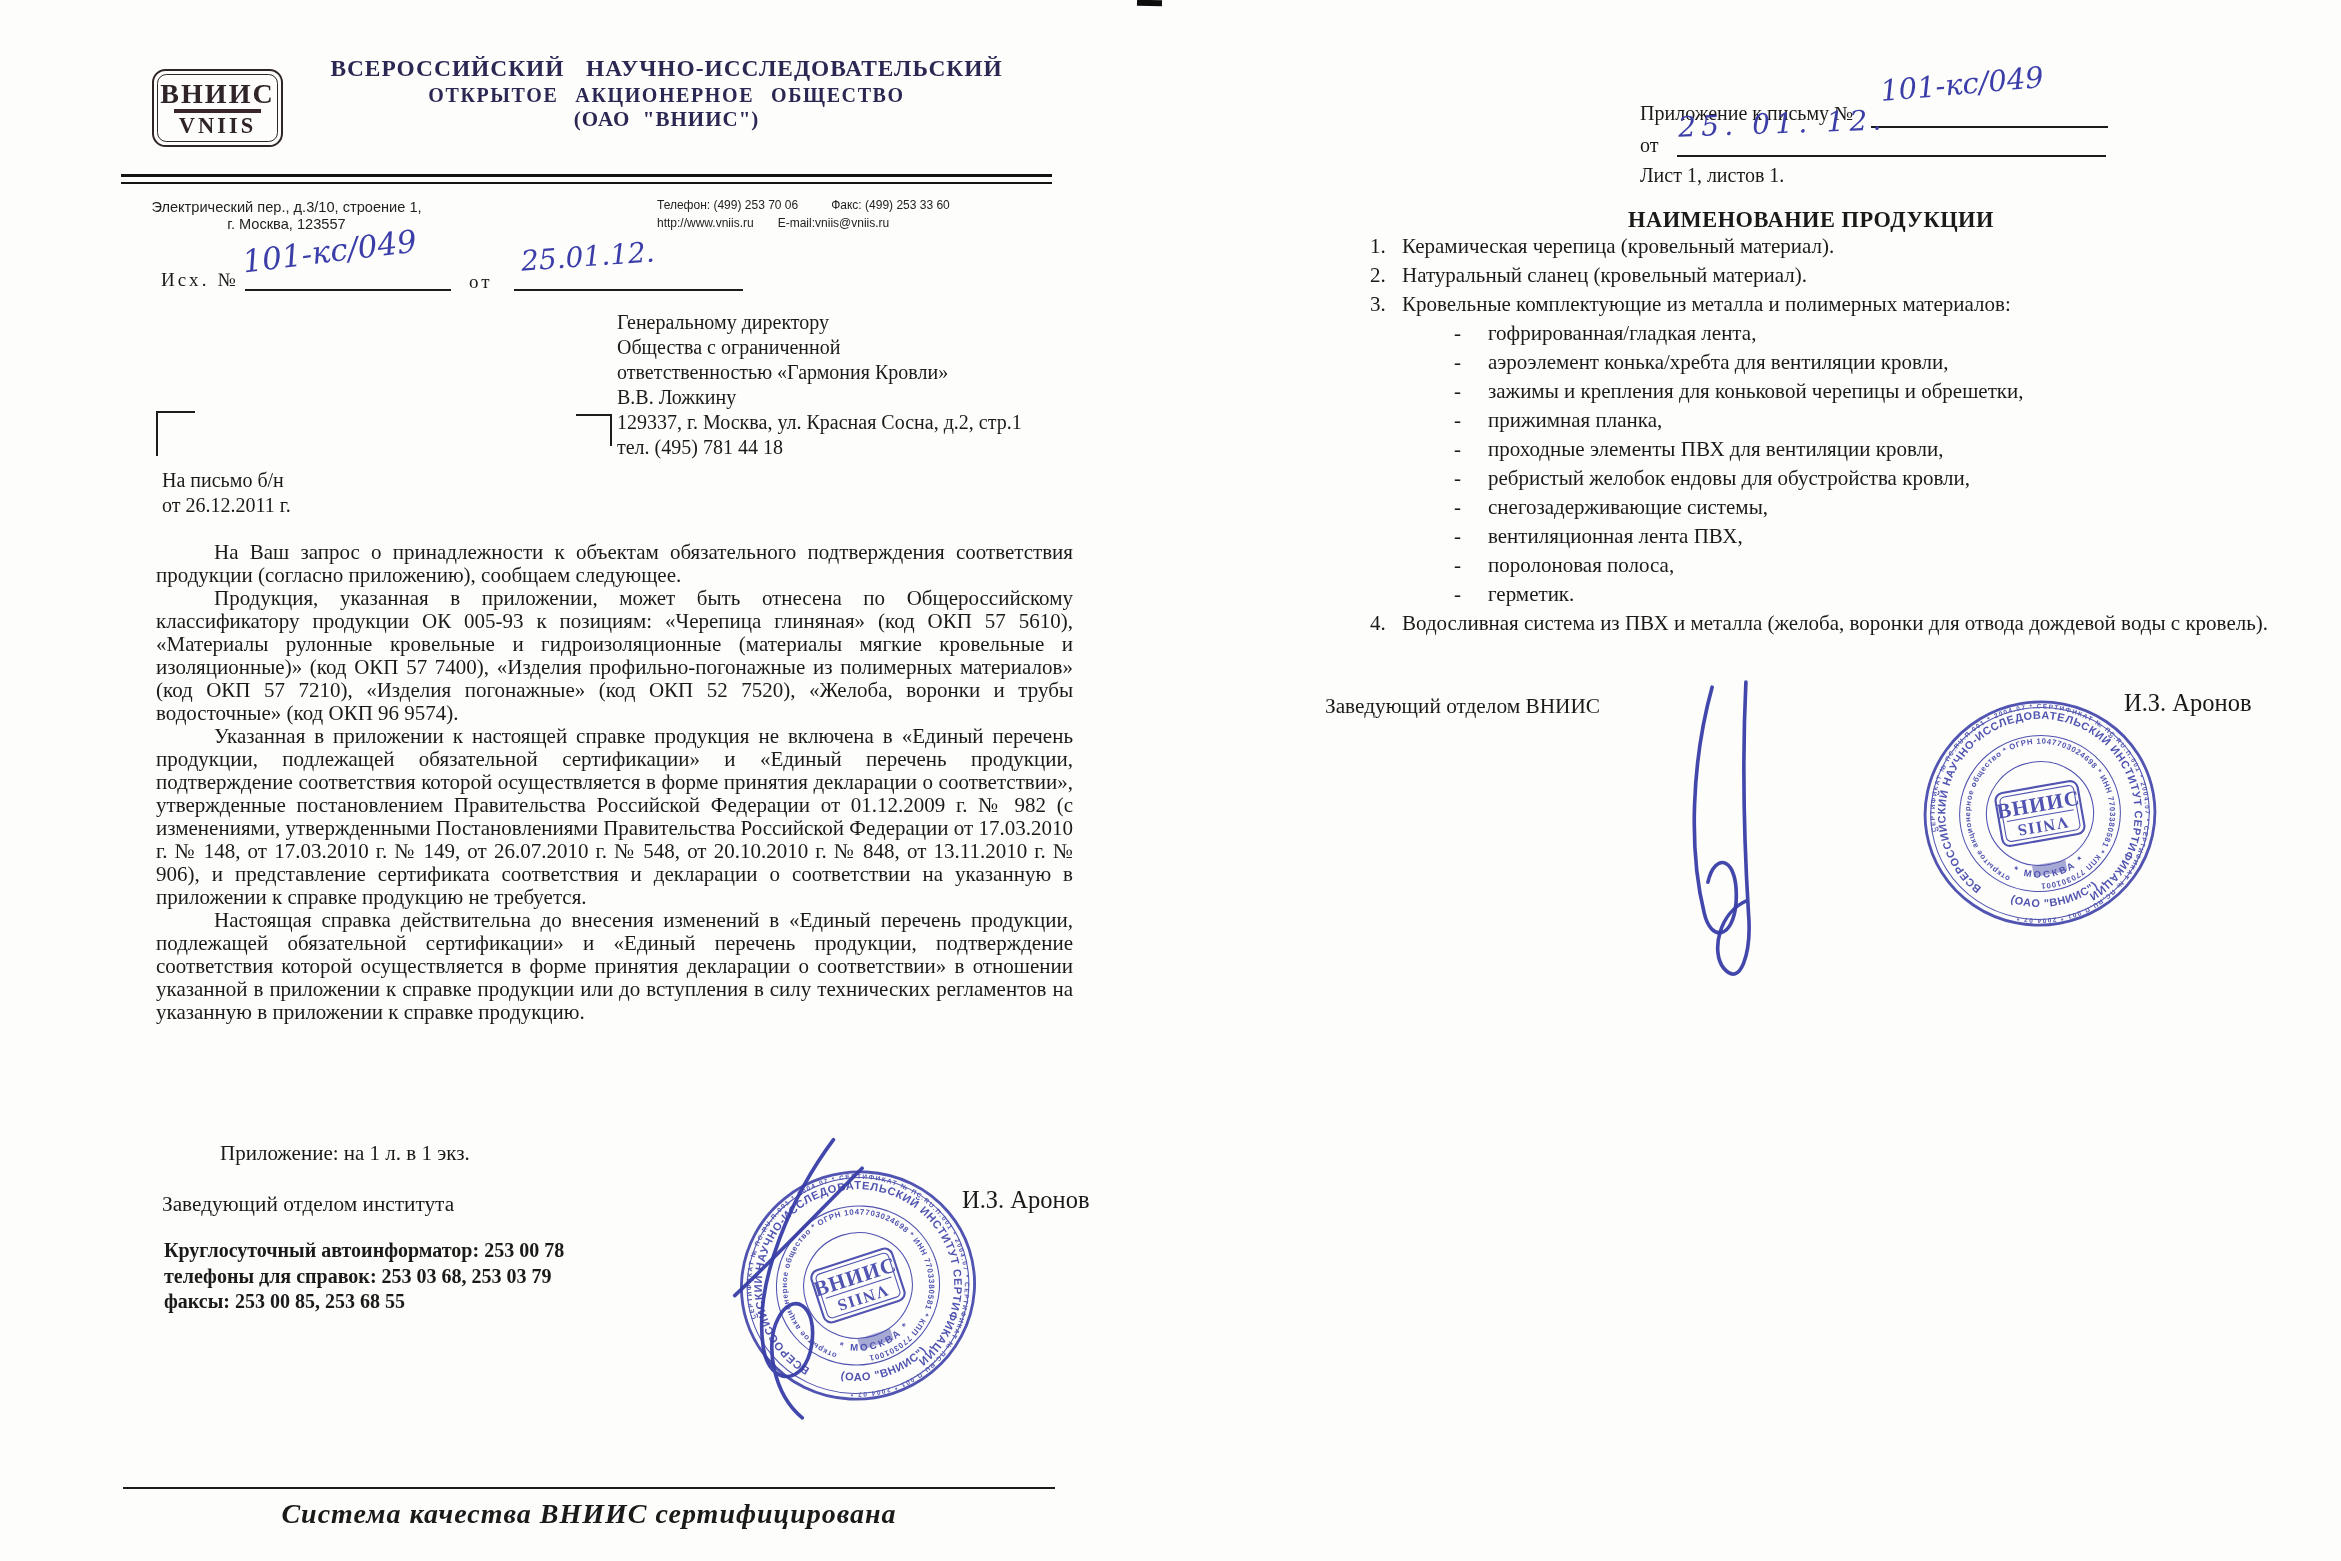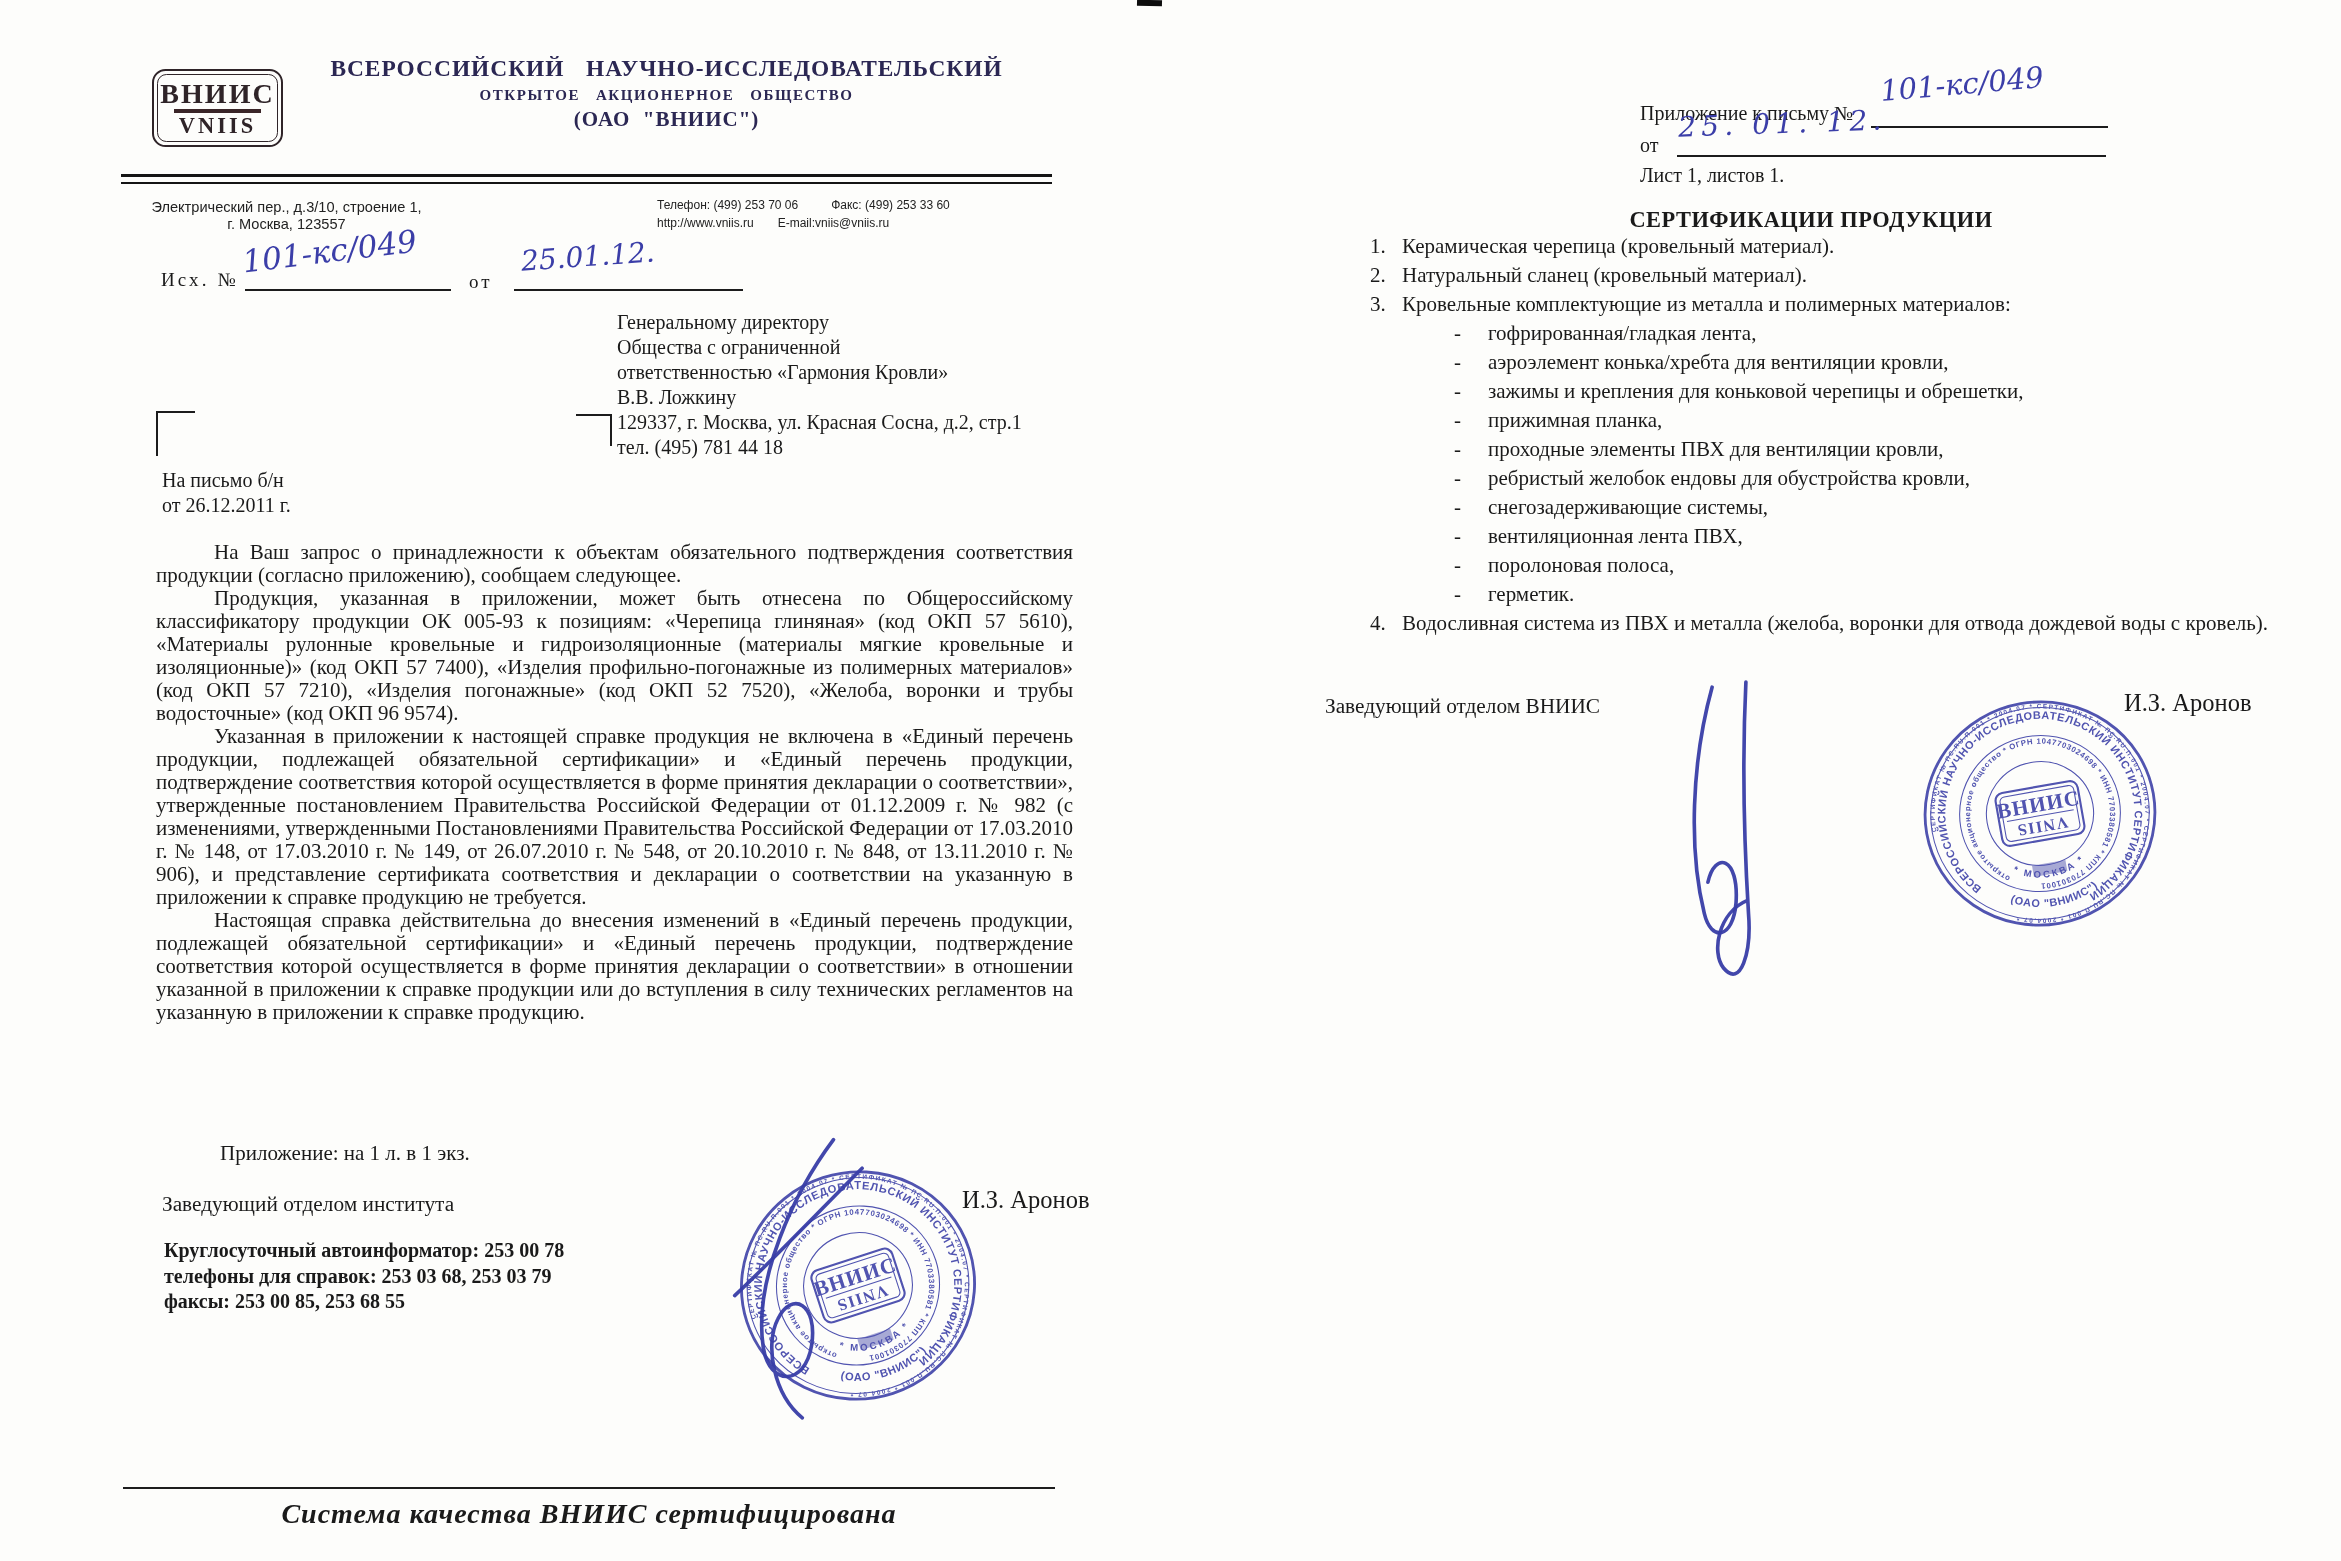--- a/index.html
+++ b/index.html
@@ -11,21 +11,21 @@
   
   .artifact-top{left:1137px;top:0;width:25px;height:5.7px;background:#0d0d0d;transform:rotate(1.5deg);}
   .logo-box{left:152px;top:69px;width:127px;height:74px;border:2.6px solid #2f2428;border-radius:13.5px;
             display:flex;flex-direction:column;align-items:center;justify-content:center;}
   .logo-inner{position:absolute;inset:2.6px;border:1.6px solid #2f2428;border-radius:9.4px;}
   .logo-ru{font-weight:bold;font-size:28px;letter-spacing:2.1px;color:#2f2428;line-height:29px;position:relative;}
   .logo-rule{width:87px;height:3.6px;background:#3a2528;margin:1.6px 0 1px 0;position:relative;}
   .logo-lat{font-weight:bold;font-size:22.4px;letter-spacing:3.1px;color:#2f2428;line-height:23.4px;position:relative;}
   .head-block{left:323px;top:54px;width:687px;text-align:center;color:#2b2753;}
   .head-l1,.head-l2{font-weight:bold;font-size:23.4px;line-height:28px;letter-spacing:1px;word-spacing:14.6px;}
-  .head-l3{font-weight:bold;font-size:15px;line-height:17.7px;letter-spacing:1.6px;word-spacing:10.4px;margin-top:4.7px;}
+  .head-l3{font-weight:bold;font-size:20px;line-height:17.7px;letter-spacing:1.6px;word-spacing:10.4px;margin-top:4.7px;}
   .head-l4{font-weight:bold;font-size:21px;line-height:24px;letter-spacing:1px;word-spacing:6.2px;margin-top:2.6px;}
   .double-rule{left:121px;top:174px;width:931px;height:4.7px;border-top:3.6px solid #141414;border-bottom:2.6px solid #141414;}
   .contact-left{left:125px;top:199px;width:323px;text-align:center;font-size:14.6px;line-height:17px;color:#222;}
   .contact-right{left:657px;top:197px;font-size:12px;line-height:17.7px;color:#222;}
   .contact-row{display:flex;gap:33px;}
   .outgoing-label{font-size:19px;letter-spacing:3.1px;white-space:nowrap;}
   .underline{border-top:2.1px solid #1c1c1c;height:0;}
   .addressee{left:617px;top:310px;width:500px;font-size:20px;line-height:25px;}
   .reference{left:162px;top:468px;font-size:20px;line-height:25px;}
   .corner-l{left:156px;top:411px;width:37px;height:43px;border-top:2.1px solid #1c1c1c;border-left:2.1px solid #1c1c1c;}
@@ -186,21 +186,21 @@
   <section>
 
     <div class="abs r-head-label" style="left:1640px;top:102px;">Приложение к письму №</div>
     <div class="abs hand" style="left:1880px;top:67px;font-size:29px;transform:rotate(-5deg);">101-кс/049</div>
     <div class="abs underline" style="left:1871px;top:126px;width:237px;"></div>
     <div class="abs r-head-label" style="left:1640px;top:134px;">от</div>
     <div class="abs hand" style="left:1678px;top:107px;font-size:28px;transform:rotate(-2deg);letter-spacing:5.2px;">25. 01. 12.</div>
     <div class="abs underline" style="left:1677px;top:155px;width:429px;"></div>
     <div class="abs r-head-label" style="left:1640px;top:164px;">Лист 1, листов 1.</div>
 
-    <div class="abs r-title">СЕРТИФИКАЦИИ ПРОДУКЦИИ</div>
+    <div class="abs r-title">НАИМЕНОВАНИЕ ПРОДУКЦИИ</div>
 
     <div class="abs r-list">
       <div class="r-item">
         <span class="num">1.</span><span>Керамическая черепица (кровельный материал).</span>
       </div>
       <div class="r-item">
         <span class="num">2.</span><span>Натуральный сланец (кровельный материал).</span>
       </div>
       <div class="r-item">
         <span class="num">3.</span><span>Кровельные комплектующие из металла и полимерных материалов:</span>

